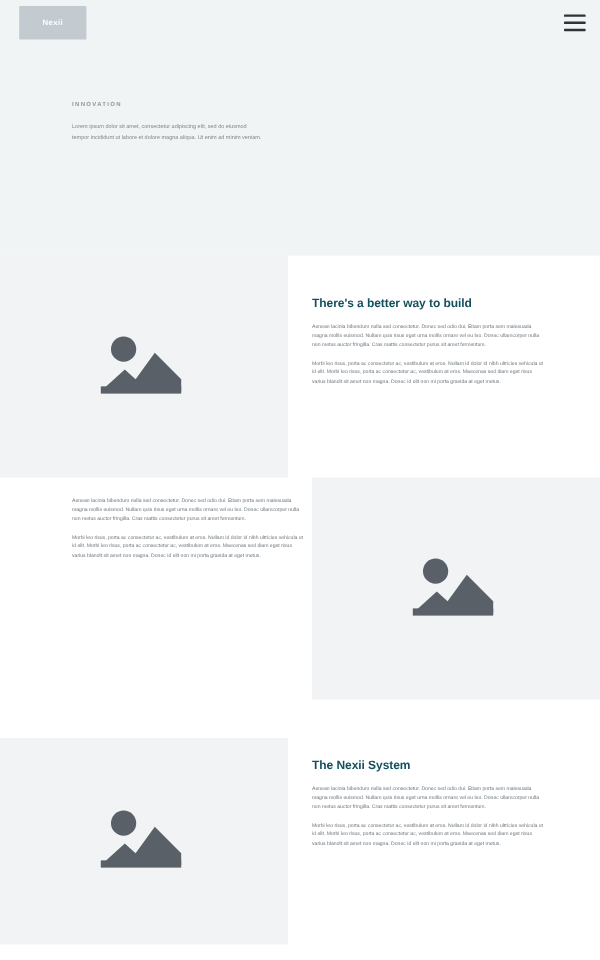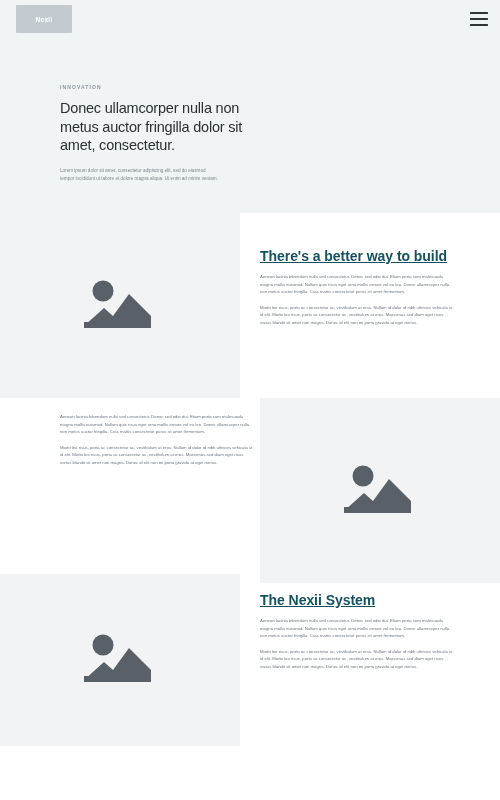--- a/index.html
+++ b/index.html
@@ -81,26 +81,25 @@
   .media.left  { left: 0; }
   .media.right { left: 260px; }
 
   .ph-icon { width: 76px; height: 56px; display:block; }
 
   .textcol { position: absolute; top: 0; width: 195px; }
   .textcol.right { left: 260px; }
   .textcol.left  { left: 60px; }
 
   .sec-title {
-    font-size: 14px;
+    font-size: 10px;
     font-weight: 700;
     color: #14505e;
     letter-spacing: -.05px;
     margin-bottom: 9px;
-    text-decoration: underline;
   }
   .sec-body {
     font-size: 4.25px;
     line-height: 7.6px;
     color: #6d767d;
     margin-bottom: 8px;
   }
   .sec-body:last-child { margin-bottom: 0; }
 </style>
 </head>
@@ -116,21 +115,20 @@
       </div>
       <div class="hamburger">
         <span></span>
         <span></span>
         <span></span>
       </div>
     </div>
 
     <div class="hero-inner">
       <div class="eyebrow">INNOVATION</div>
-      <h1 class="hero-title">Donec ullamcorper nulla non metus auctor fringilla dolor sit amet, consectetur.</h1>
       <p class="hero-body">Lorem ipsum dolor sit amet, consectetur adipiscing elit, sed do eiusmod tempor incididunt ut labore et dolore magna aliqua. Ut enim ad minim veniam.</p>
     </div>
 
   </section>
 
   <div id="rows-host">
       <div class="row" style="top: 213px; height: 185px;">
         <div class="media left">
           <span>
             <svg class="ph-icon" viewBox="0 0 76 56" xmlns="http://www.w3.org/2000/svg">
@@ -154,21 +152,21 @@
               <path d="M2 48 L22 30 L31 38 L47 16 L69 38 L69 48 Z" fill="#5a6068"></path>
               <rect x="2" y="44" width="67" height="6" fill="#5a6068"></rect>
             </svg>
           </span>
         </div>
         <div class="textcol left" style="top: 15px;">
           <p class="sec-body">Aenean lacinia bibendum nulla sed consectetur. Donec sed odio dui. Etiam porta sem malesuada magna mollis euismod. Nullam quis risus eget urna mollis ornare vel eu leo. Donec ullamcorper nulla non metus auctor fringilla. Cras mattis consectetur purus sit amet fermentum.</p>
           <p class="sec-body">Morbi leo risus, porta ac consectetur ac, vestibulum at eros. Nullam id dolor id nibh ultricies vehicula ut id elit. Morbi leo risus, porta ac consectetur ac, vestibulum at eros. Maecenas sed diam eget risus varius blandit sit amet non magna. Donec id elit non mi porta gravida at eget metus.</p>
         </div>
       </div>
-      <div class="row" style="top: 574px; height: 172px;">
+      <div class="row" style="top: 615px; height: 172px;">
         <div class="media left">
           <span>
             <svg class="ph-icon" viewBox="0 0 76 56" xmlns="http://www.w3.org/2000/svg">
               <circle cx="21" cy="13" r="10.5" fill="#5a6068"></circle>
               <path d="M2 48 L22 30 L31 38 L47 16 L69 38 L69 48 Z" fill="#5a6068"></path>
               <rect x="2" y="44" width="67" height="6" fill="#5a6068"></rect>
             </svg>
           </span>
         </div>
         <div class="textcol right" style="top: 18px;">

